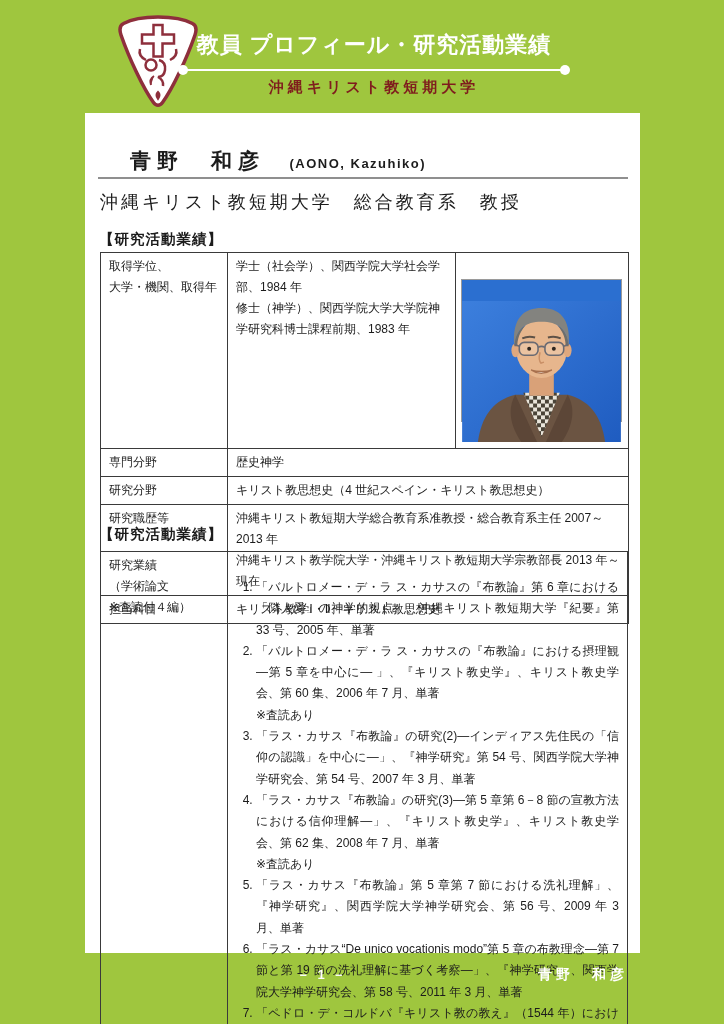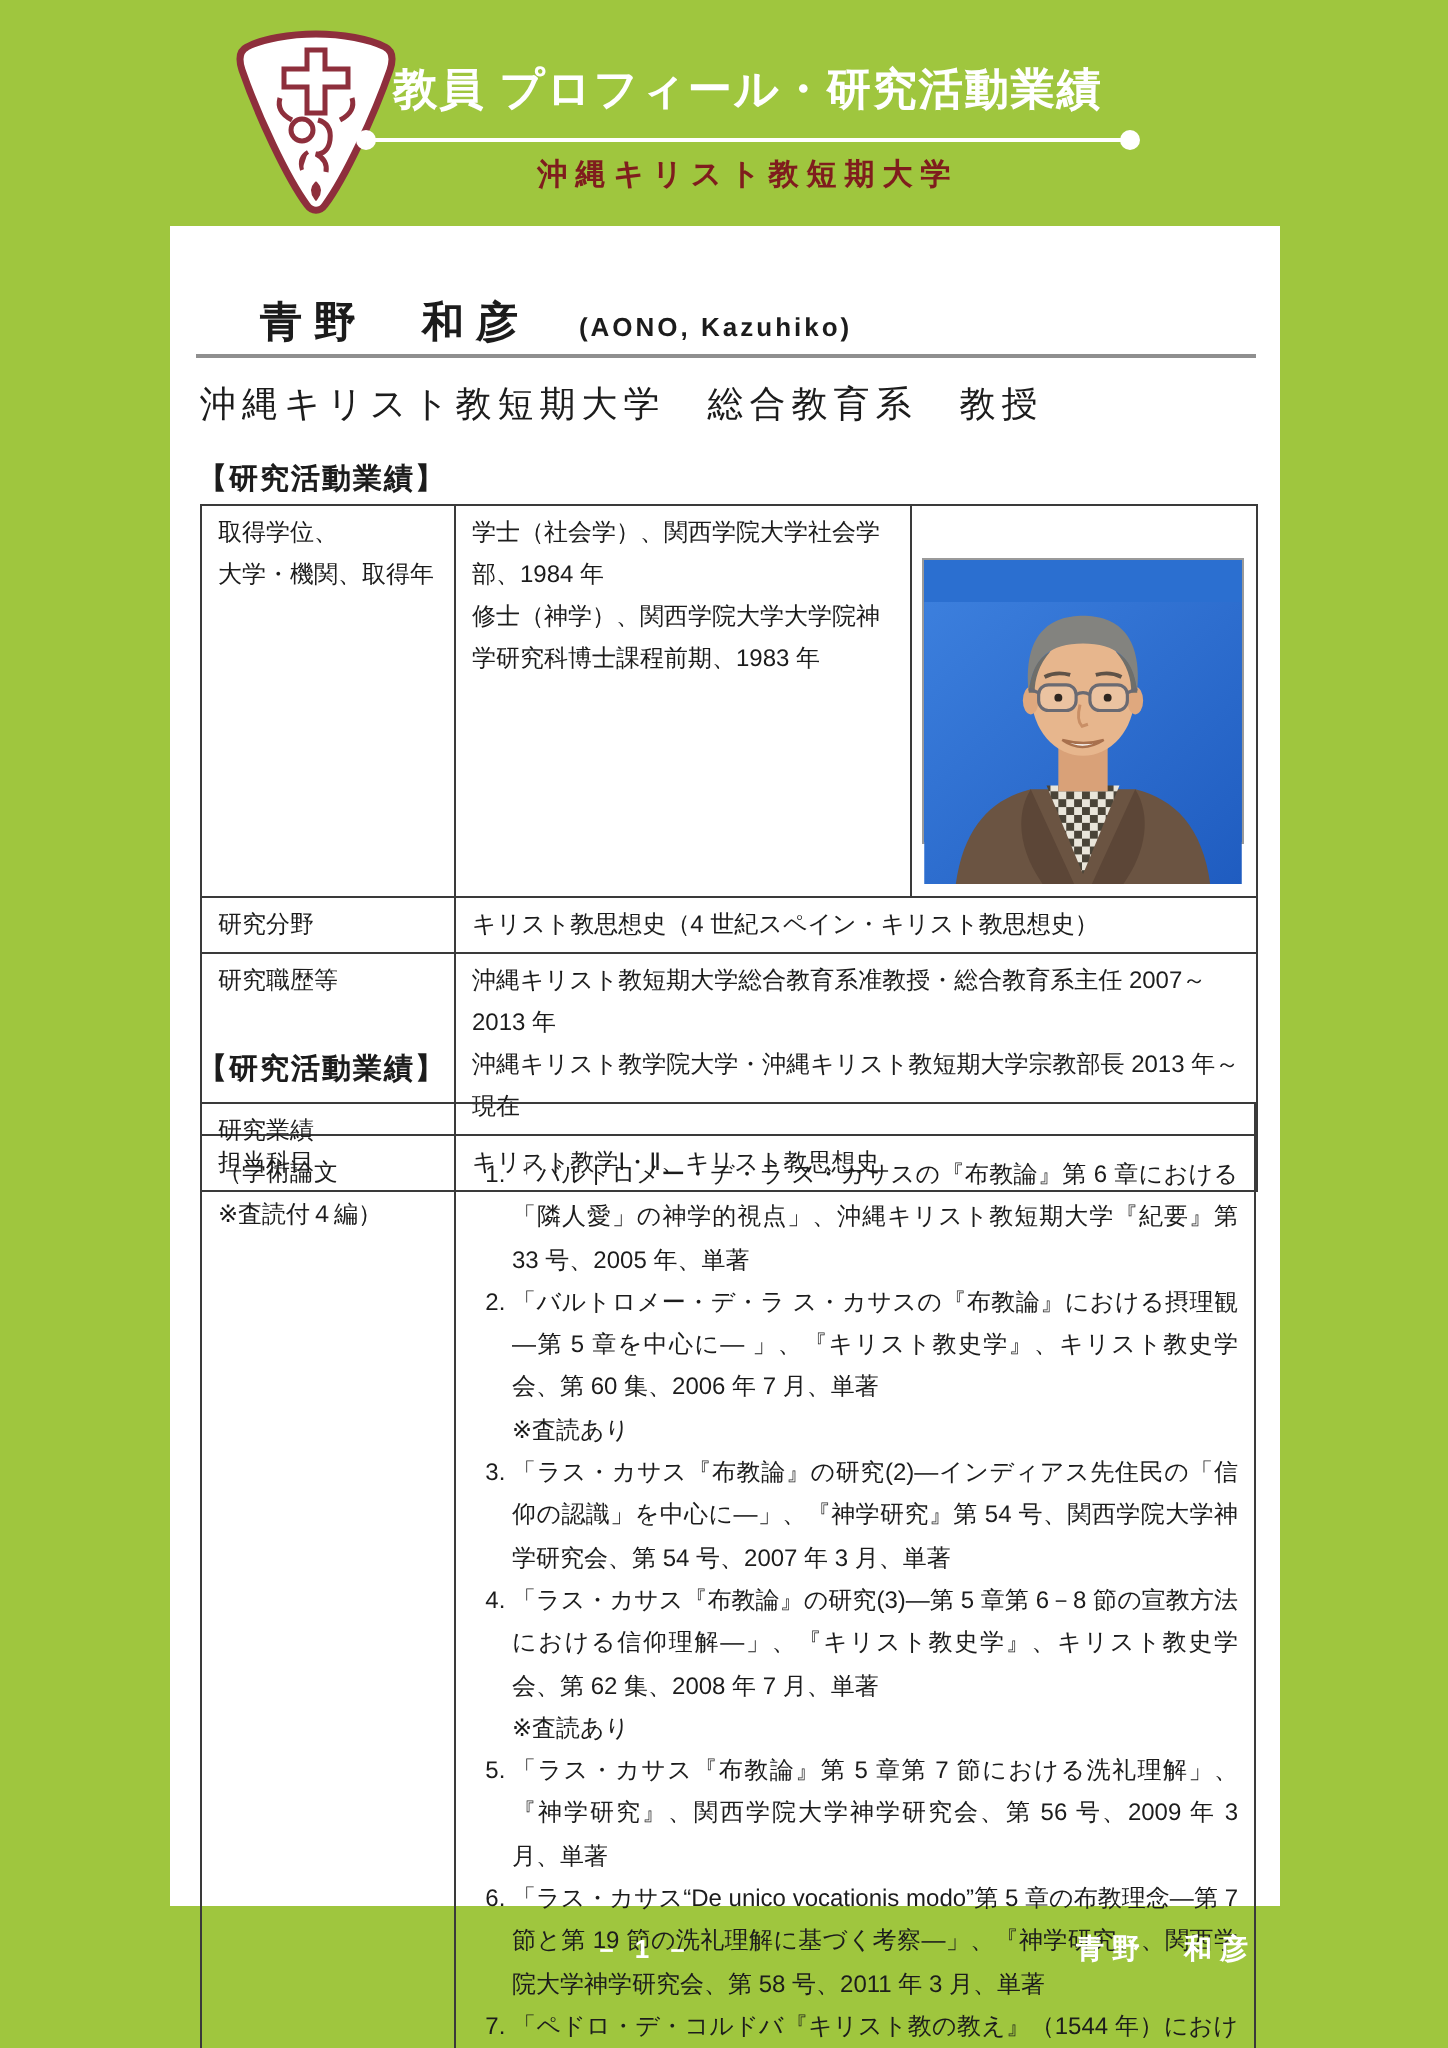--- a/index.html
+++ b/index.html
@@ -134,20 +134,24 @@
               <circle cx="68" cy="48.5" r="2" fill="#2e2620"></circle>
               <circle cx="93" cy="48.5" r="2" fill="#2e2620"></circle>
               <path d="M61,38 q6,-3 13,-1 M87,37 q7,-2 13,1" fill="none" stroke="#5f5247" stroke-width="2"></path>
               <path d="M79,52 q-2,8 1,11 l3,-1" fill="none" stroke="#c98f66" stroke-width="1.5"></path>
               <path d="M70,70 q10,7 21,0 q-10,3 -21,0 Z" fill="#ffffff" stroke="#a8704d" stroke-width="1.3"></path>
             </svg>
           </div>
         </td>
       </tr>
       <tr>
+        <td style="height:22px;">専門分野</td>
+        <td colspan="2">歴史神学</td>
+      </tr>
+      <tr>
         <td style="height:22px;">研究分野</td>
         <td colspan="2">キリスト教思想史（4 世紀スペイン・キリスト教思想史）</td>
       </tr>
       <tr>
         <td style="height:45px;">研究職歴等</td>
         <td colspan="2">沖縄キリスト教短期大学総合教育系准教授・総合教育系主任 2007～2013 年
 沖縄キリスト教学院大学・沖縄キリスト教短期大学宗教部長 2013 年～現在</td>
       </tr>
       <tr>
         <td style="height:22px;">担当科目</td>

